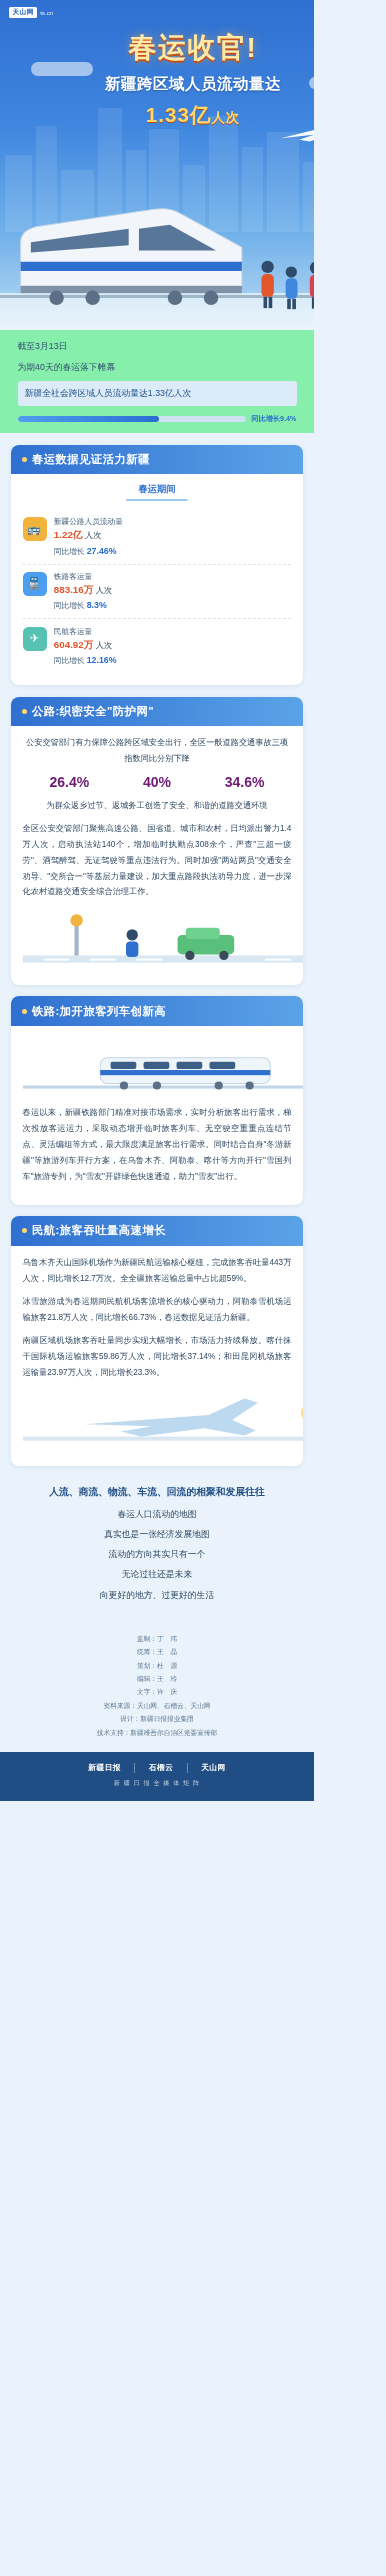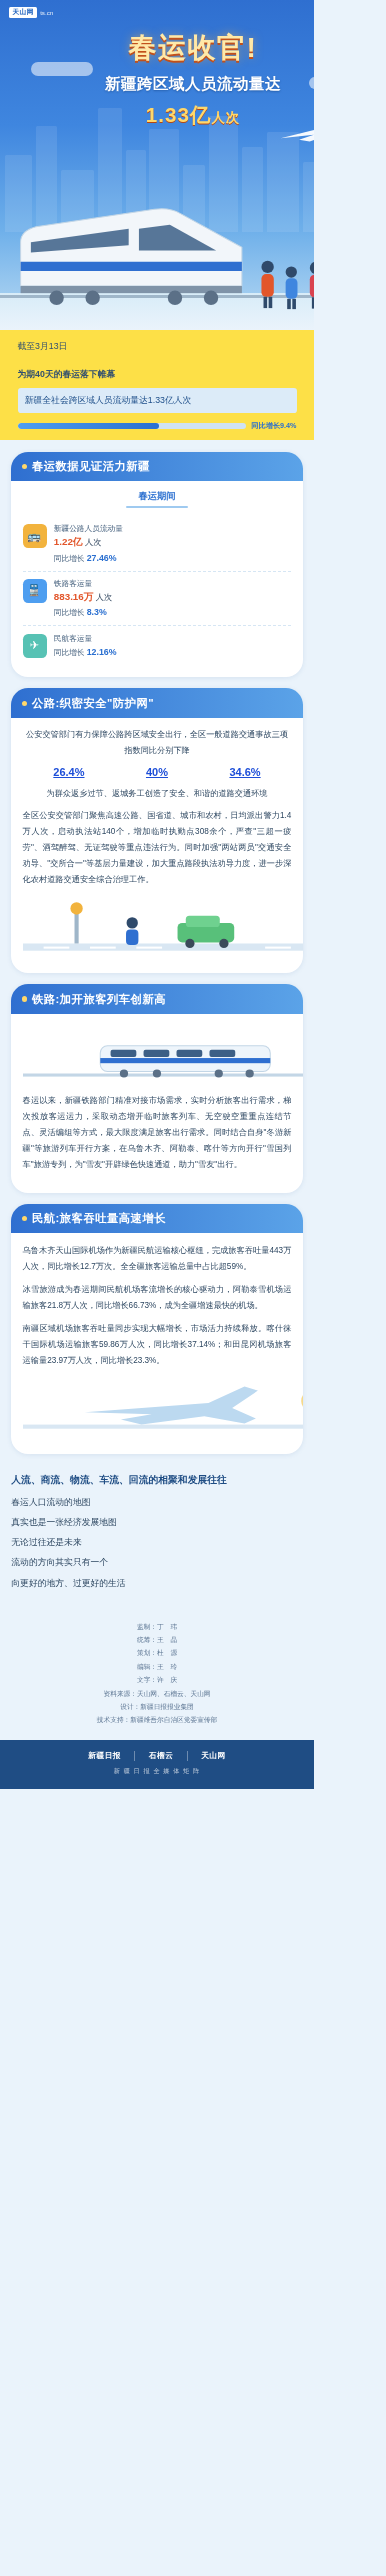--- a/index.html
+++ b/index.html
@@ -74,38 +74,38 @@
     background: linear-gradient(180deg,#d8ecf8 0%, #eaf3fb 100%);
   }
   .rail {
     position: absolute; bottom: 32px; left: 0; width: 386px; height: 2.6px; background: #9fb6c9;
   }
 
   
   .strip {
     position: relative;
     padding: 11.3px 17.5px 9.3px 17.5px;
-    background: #fde047;
+    background: #86efac;
   }
   .strip .date { font-size: 8.8px; color: #33506f; }
-  .strip .sub  { font-size: 8.8px; color: #33506f; margin-top: 16px; font-weight: bold; }
+  .strip .sub  { font-size: 8.8px; color: #33506f; margin-top: 9px; }
   .strip .kpi-line {
     margin-top: 7.2px; font-size: 8.8px; color: #1d4e89; font-weight: normal;
     background: #dcebf8; border-radius: 3.1px; padding: 6.2px 7.2px;
   }
   .bar-row { display: flex; align-items: center; gap: 5.2px; margin-top: 8.2px; }
   .bar-track { flex: 1; height: 6.2px; border-radius: 3.1px; background: #cfe2f2; overflow: hidden; }
   .bar-fill { height: 100%; width: 62%; background: linear-gradient(90deg,#4e9ef0,#2a6fd0); border-radius: 3.1px; }
   .bar-label { font-size: 7.2px; color: #2a6fd0; font-weight: bold; white-space: nowrap; }
 
   
   .card {
     margin: 11.3px 11.3px 0 11.3px;
     background: #ffffff;
-    border-radius: 17px;
+    border-radius: 8px;
     box-shadow: 0 1px 5.2px rgba(40,90,150,.10);
     overflow: hidden;
   }
   .card-head {
     background: linear-gradient(90deg,#2f6fd0,#5ba3e8);
     color: #ffffff; font-size: 11.3px; font-weight: bold;
     padding: 7.2px 10.3px; letter-spacing: 0.5px;
     display: flex; align-items: center; gap: 5.2px;
   }
   .card-head .dot { width: 5.2px; height: 5.2px; border-radius: 50%; background: #ffd86b; }
@@ -137,31 +137,32 @@
   
   .para {
     font-size: 8.2px; line-height: 1.95; color: #2d4761; text-align: justify;
     margin-bottom: 7.2px;
   }
 
   .triple {
     display: flex; justify-content: space-around; align-items: center;
     margin: 3.1px 0 8.2px 0;
   }
-  .triple .tnum { font-size: 11px; font-weight: bold; color: #1d4ed8; text-decoration: underline; }
+  .triple .tnum { font-size: 14px; font-weight: bold; color: #701a75; }
 
   .mid-note { text-align: center; font-size: 8.2px; color: #2d4761; line-height: 1.9; margin-bottom: 7.2px; }
 
   .illus {
     height: 62px; margin: 5.2px 0 3.1px 0; position: relative;
   }
 
   
   .poem {
     margin: 15.5px 11.3px 0 11.3px;
+    text-align: center;
     font-size: 8.8px; line-height: 2.3; color: #2d4761;
   }
   .poem .big { font-size: 9.8px; font-weight: bold; color: #1f4d84; }
 
   
   .credits {
     margin: 15.5px 0 0 0; padding: 11.3px 0 13.4px 0;
     text-align: center; font-size: 6.7px; line-height: 2.0; color: #5d7governor;
     color: #5d7693;
   }
@@ -312,20 +313,24 @@
             <span>同比增长</span>
             <b>8.3%</b>
           </div>
         </div>
       </div>
 
       <div class="data-row">
         <div class="data-icon ic-air">✈</div>
         <div class="data-main">
           <div class="data-label">民航客运量</div>
+          <div class="data-value">
+            <b>604.92万</b>
+            <span>人次</span>
+          </div>
           <div class="data-sub">
             <span>同比增长</span>
             <b>12.16%</b>
           </div>
         </div>
       </div>
     </div>
   </div>
 
   <div class="card">
@@ -395,38 +400,38 @@
     </div>
   </div>
 
   <div class="card">
     <div class="card-head">
       <span class="dot"></span>
       <span>民航:旅客吞吐量高速增长</span>
     </div>
     <div class="card-body">
       <div class="para">乌鲁木齐天山国际机场作为新疆民航运输核心枢纽，完成旅客吞吐量443万人次，同比增长12.7万次。全全疆旅客运输总量中占比超59%。</div>
-      <div class="para">冰雪旅游成为春运期间民航机场客流增长的核心驱动力，阿勒泰雪机场运输旅客21.8万人次，同比增长66.73%，成为全疆增速最快的机场。</div>
+      <div class="para">冰雪旅游成为春运期间民航机场客流增长的核心驱动力，阿勒泰雪机场运输旅客21.8万人次，同比增长66.73%，春运数据见证活力新疆。</div>
       <div class="para">南疆区域机场旅客吞吐量同步实现大幅增长，市场活力持续释放。喀什徕干国际机场运输旅客59.86万人次，同比增长37.14%；和田昆冈机场旅客运输量23.97万人次，同比增长23.3%。</div>
       <div class="illus">
         <svg width="340" height="57" viewBox="0 0 660 110">
           <rect x="0" y="94" width="660" height="8" fill="#d9e7f3"></rect>
           <path d="M120 70 L360 52 L430 20 L456 28 L406 62 L452 82 L430 92 L352 78 L230 94 L190 84 L250 74 Z" fill="#bcd9f0"></path>
           <circle cx="560" cy="48" r="20" fill="#f6d98a"></circle>
         </svg>
       </div>
     </div>
   </div>
 
   <div class="poem">
     <div class="big">人流、商流、物流、车流、回流的相聚和发展往往</div>
     <div>春运人口流动的地图</div>
     <div>真实也是一张经济发展地图</div>
+    <div>流动的方向其实只有一个</div>
     <div>无论过往还是未来</div>
-    <div>流动的方向其实只有一个</div>
     <div>向更好的地方、过更好的生活</div>
   </div>
 
   <div class="credits">
     <div class="line">监制：丁　玮</div>
     <div class="line">统筹：王　晶</div>
     <div class="line">策划：杜　源</div>
     <div class="line">编辑：王　玲</div>
     <div class="line">文字：许　庆</div>
     <div class="line">资料来源：天山网、石榴云、天山网</div>

